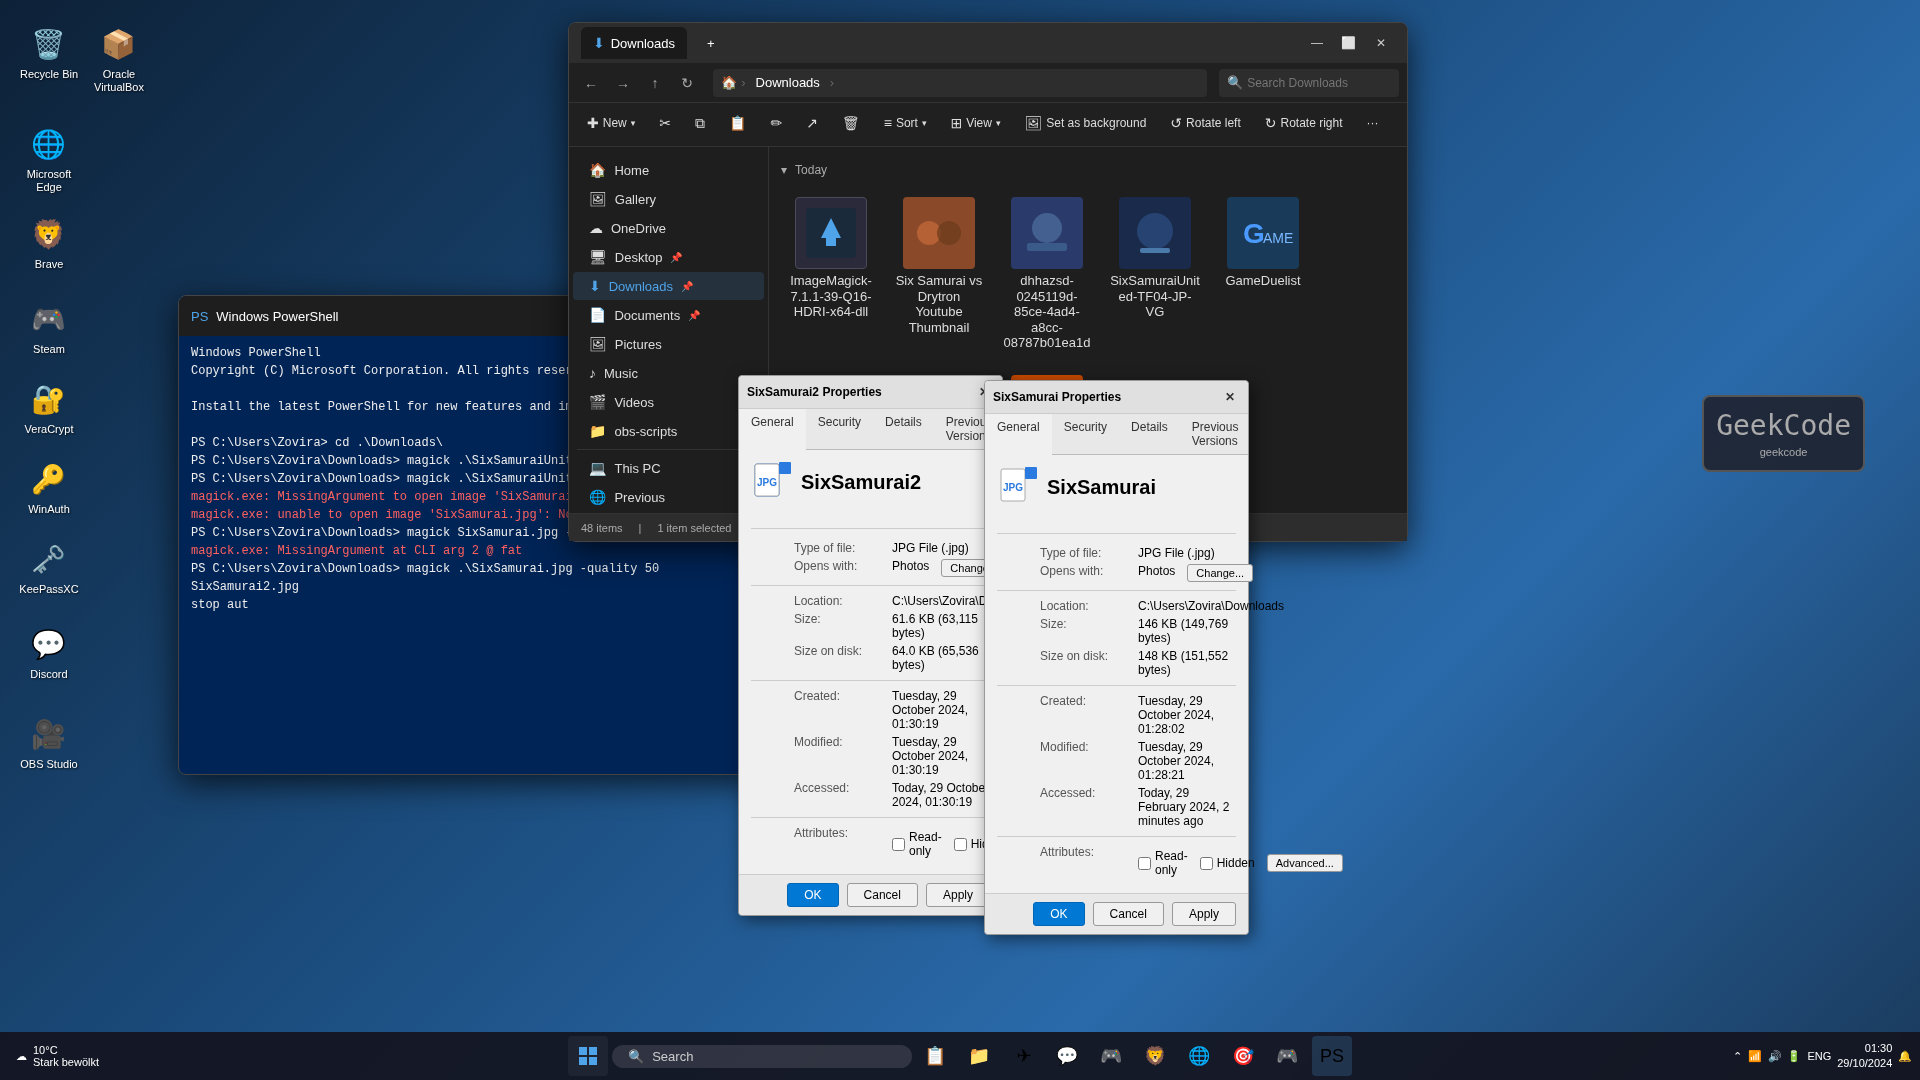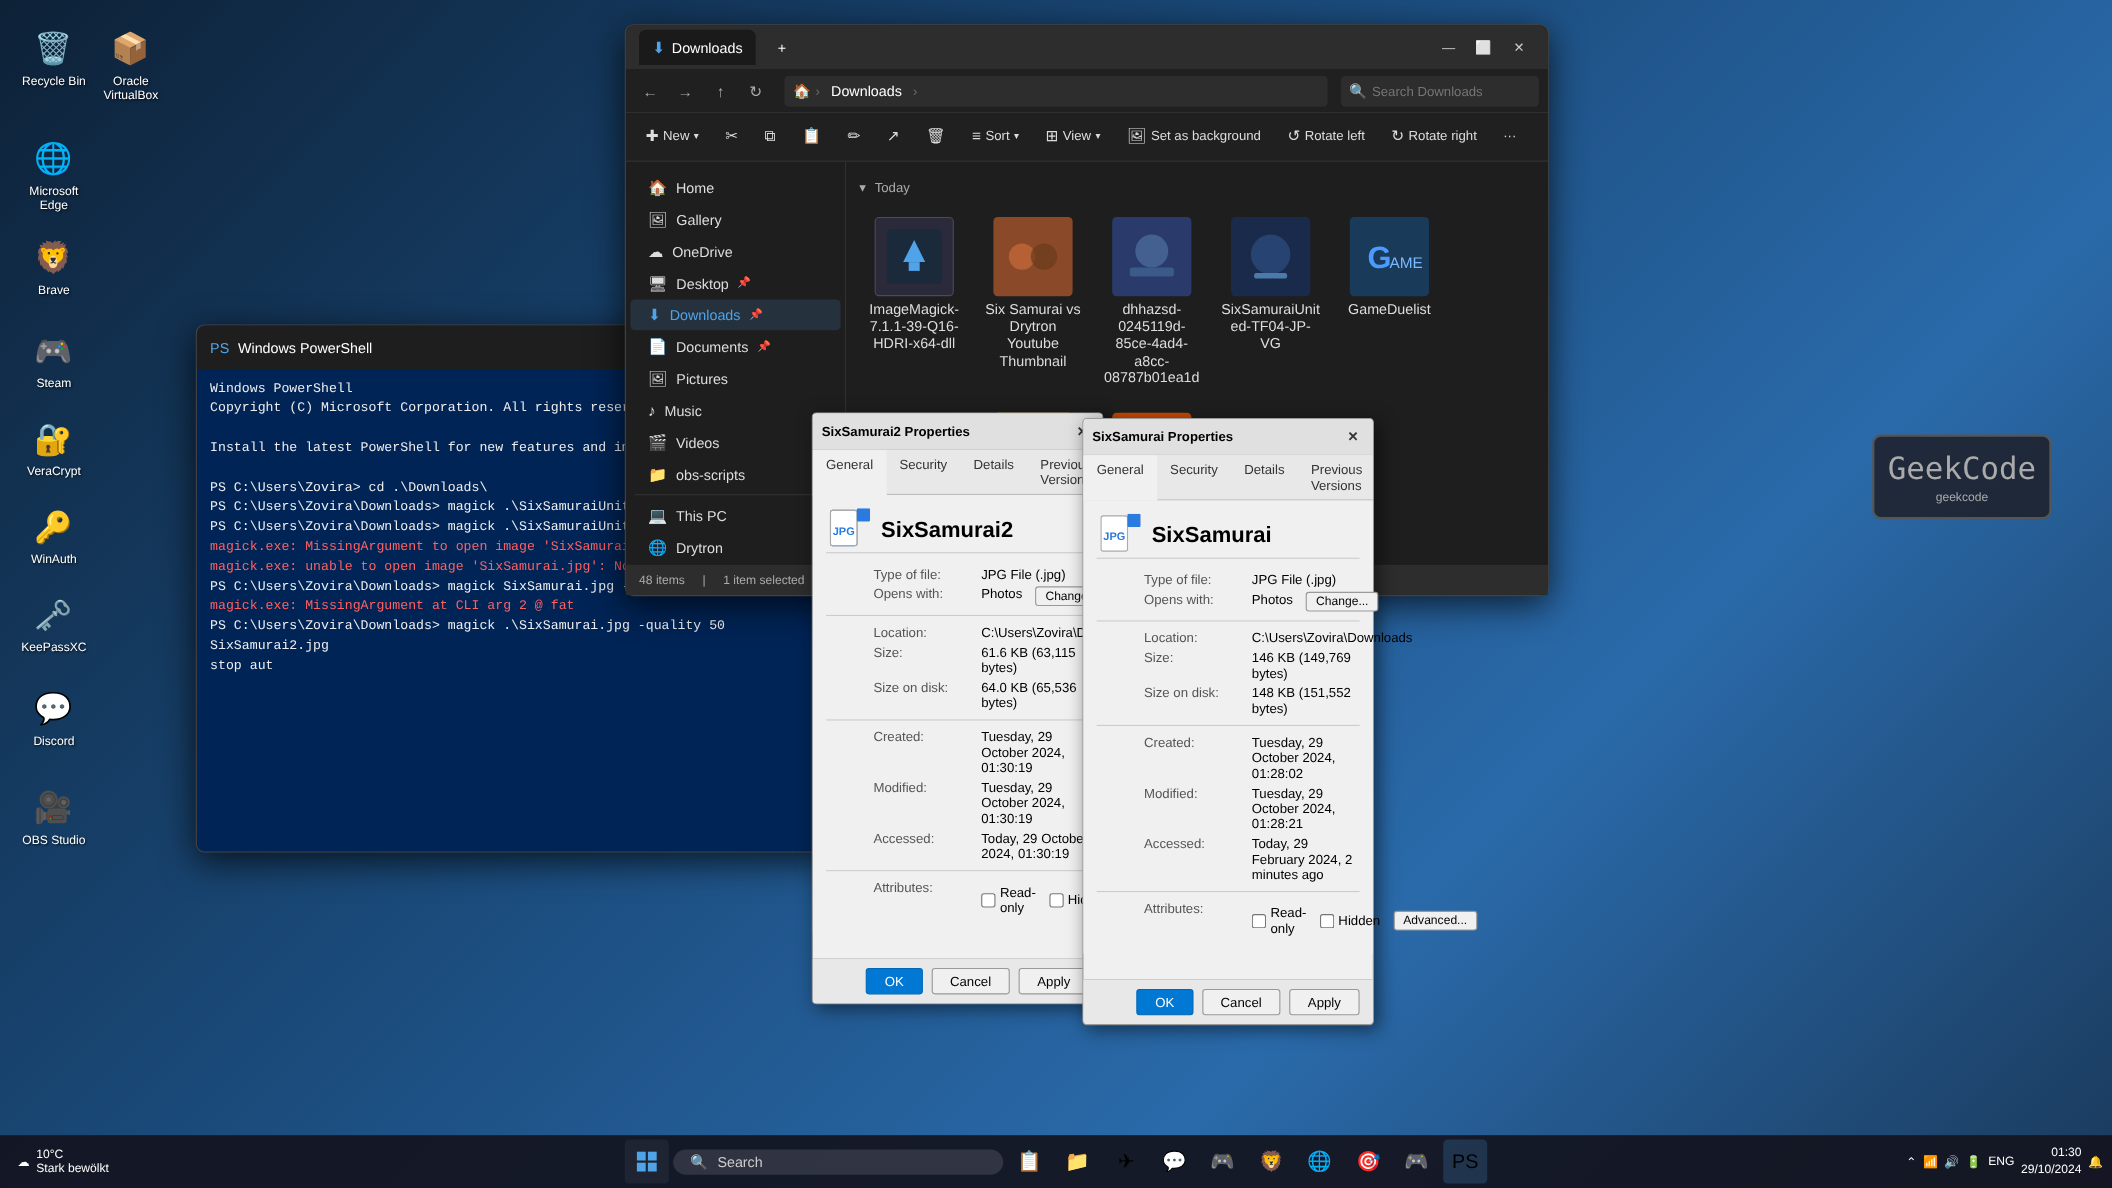--- a/index.html
+++ b/index.html
@@ -459,21 +459,21 @@
     }
     .props-body {
       padding: 12px;
       background: #f0f0f0;
     }
     .props-header {
       display: flex;
       align-items: center;
       gap: 10px;
       margin-bottom: 12px;
-      padding-bottom: 0;
+      padding-bottom: 26px;
       border-bottom: 1px solid #ccc;
     }
     .props-file-icon {
       width: 40px;
       height: 40px;
       display: flex;
       align-items: center;
       justify-content: center;
       font-size: 32px;
     }
@@ -518,21 +518,20 @@
       color: #000;
     }
     .props-footer {
       display: flex;
       justify-content: flex-end;
       gap: 8px;
       padding: 8px 12px;
       background: #e8e8e8;
       border-top: 1px solid #ccc;
       border-radius: 0 0 4px 4px;
-      margin-top: 23px;
     }
     .props-btn {
       padding: 4px 16px;
       font-size: 12px;
       background: #f0f0f0;
       border: 1px solid #999;
       border-radius: 3px;
       cursor: pointer;
       color: #000;
     }
@@ -728,21 +727,21 @@
           <span class="sidebar-item-icon">📁</span>
           <span>obs-scripts</span>
         </div>
         <div style="height:1px;background:#333;margin:4px 8px;"></div>
         <div class="sidebar-item">
           <span class="sidebar-item-icon">💻</span>
           <span>This PC</span>
         </div>
         <div class="sidebar-item">
           <span class="sidebar-item-icon">🌐</span>
-          <span>Drytron</span>
+          <span>Previous</span>
         </div>
       </div>
 
       <div class="file-area">
 
         <div class="section-header">
           <span>▾</span>
           <span>Today</span>
         </div>
         <div class="file-grid">

